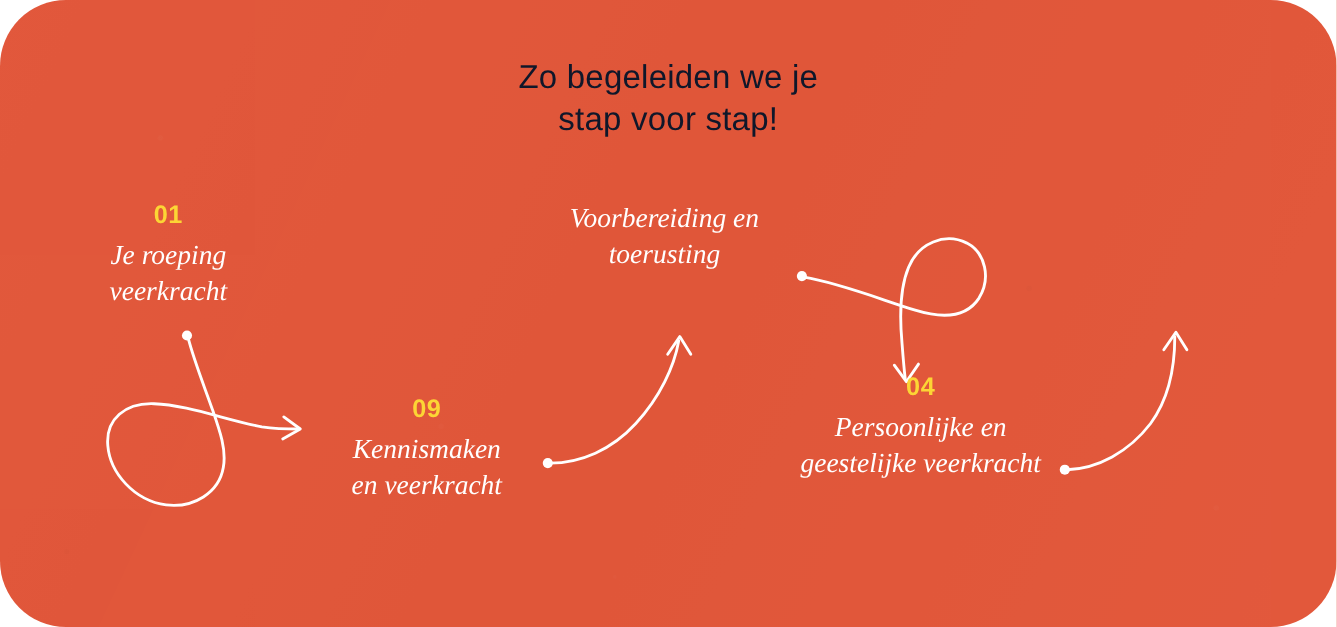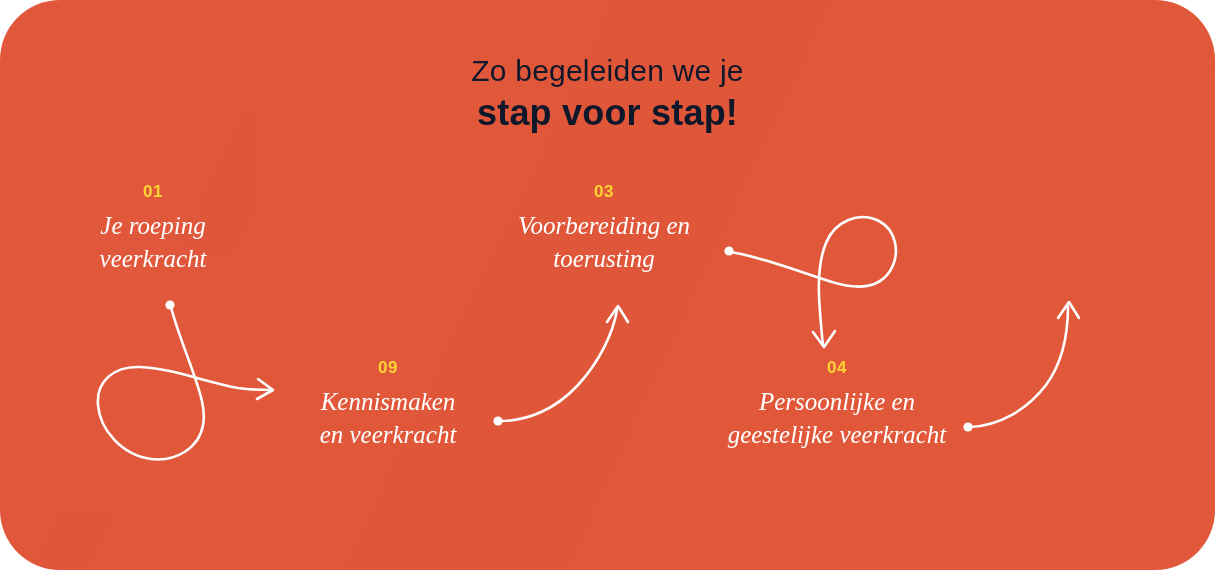--- a/index.html
+++ b/index.html
@@ -52,53 +52,53 @@
     line-height: 1.28;
     letter-spacing: .2px;
   }
   #heading .l1 {
     display: block;
     font-size: 30px;
     font-weight: 400;
   }
   #heading .l2 {
     display: block;
-    font-size: 36px;
-    font-weight: 700;
+    font-size: 30px;
+    font-weight: 400;
   }
 
   
   .step {
     position: absolute;
     text-align: center;
     color: #ffffff;
   }
   .step .num {
     display: block;
     font-family: "Liberation Sans", sans-serif;
-    font-size: 17px;
+    font-size: 23px;
     font-weight: 700;
     color: #fcd535;
     letter-spacing: .5px;
     margin-bottom: 7px;
   }
   .step .label {
     display: block;
     font-family: "Liberation Serif", serif;
     font-style: italic;
     font-size: 25px;
     line-height: 1.32;
     color: #ffffff;
     white-space: pre-line;
   }
 
   #step-1 { left:  47px; top: 182px; width: 212px; }
   #step-2 { left: 278px; top: 358px; width: 220px; }
   #step-3 { left: 489px; top: 182px; width: 230px; }
-  #step-4 { left: 712px; top: 358px; width: 250px; }
+  #step-4 { left: 712px; top: 338px; width: 250px; }
   #step-5 { left: 955px; top: 182px; width: 220px; }
 
   
   #connectors {
     position: absolute;
     inset: 0;
     pointer-events: none;
   }
   #connectors path,
   #connectors line,
@@ -173,21 +173,20 @@
 veerkracht</span>
   </div>
 
   <div class="step" id="step-2">
     <span class="num">09</span>
     <span class="label">Kennismaken
 en veerkracht</span>
   </div>
 
   <div class="step" id="step-3">
-    <span class="num">03</span>
     <span class="label">Voorbereiding en
 toerusting</span>
   </div>
 
   <div class="step" id="step-4">
     <span class="num">04</span>
     <span class="label">Persoonlijke en
 geestelijke veerkracht</span>
   </div>
 

